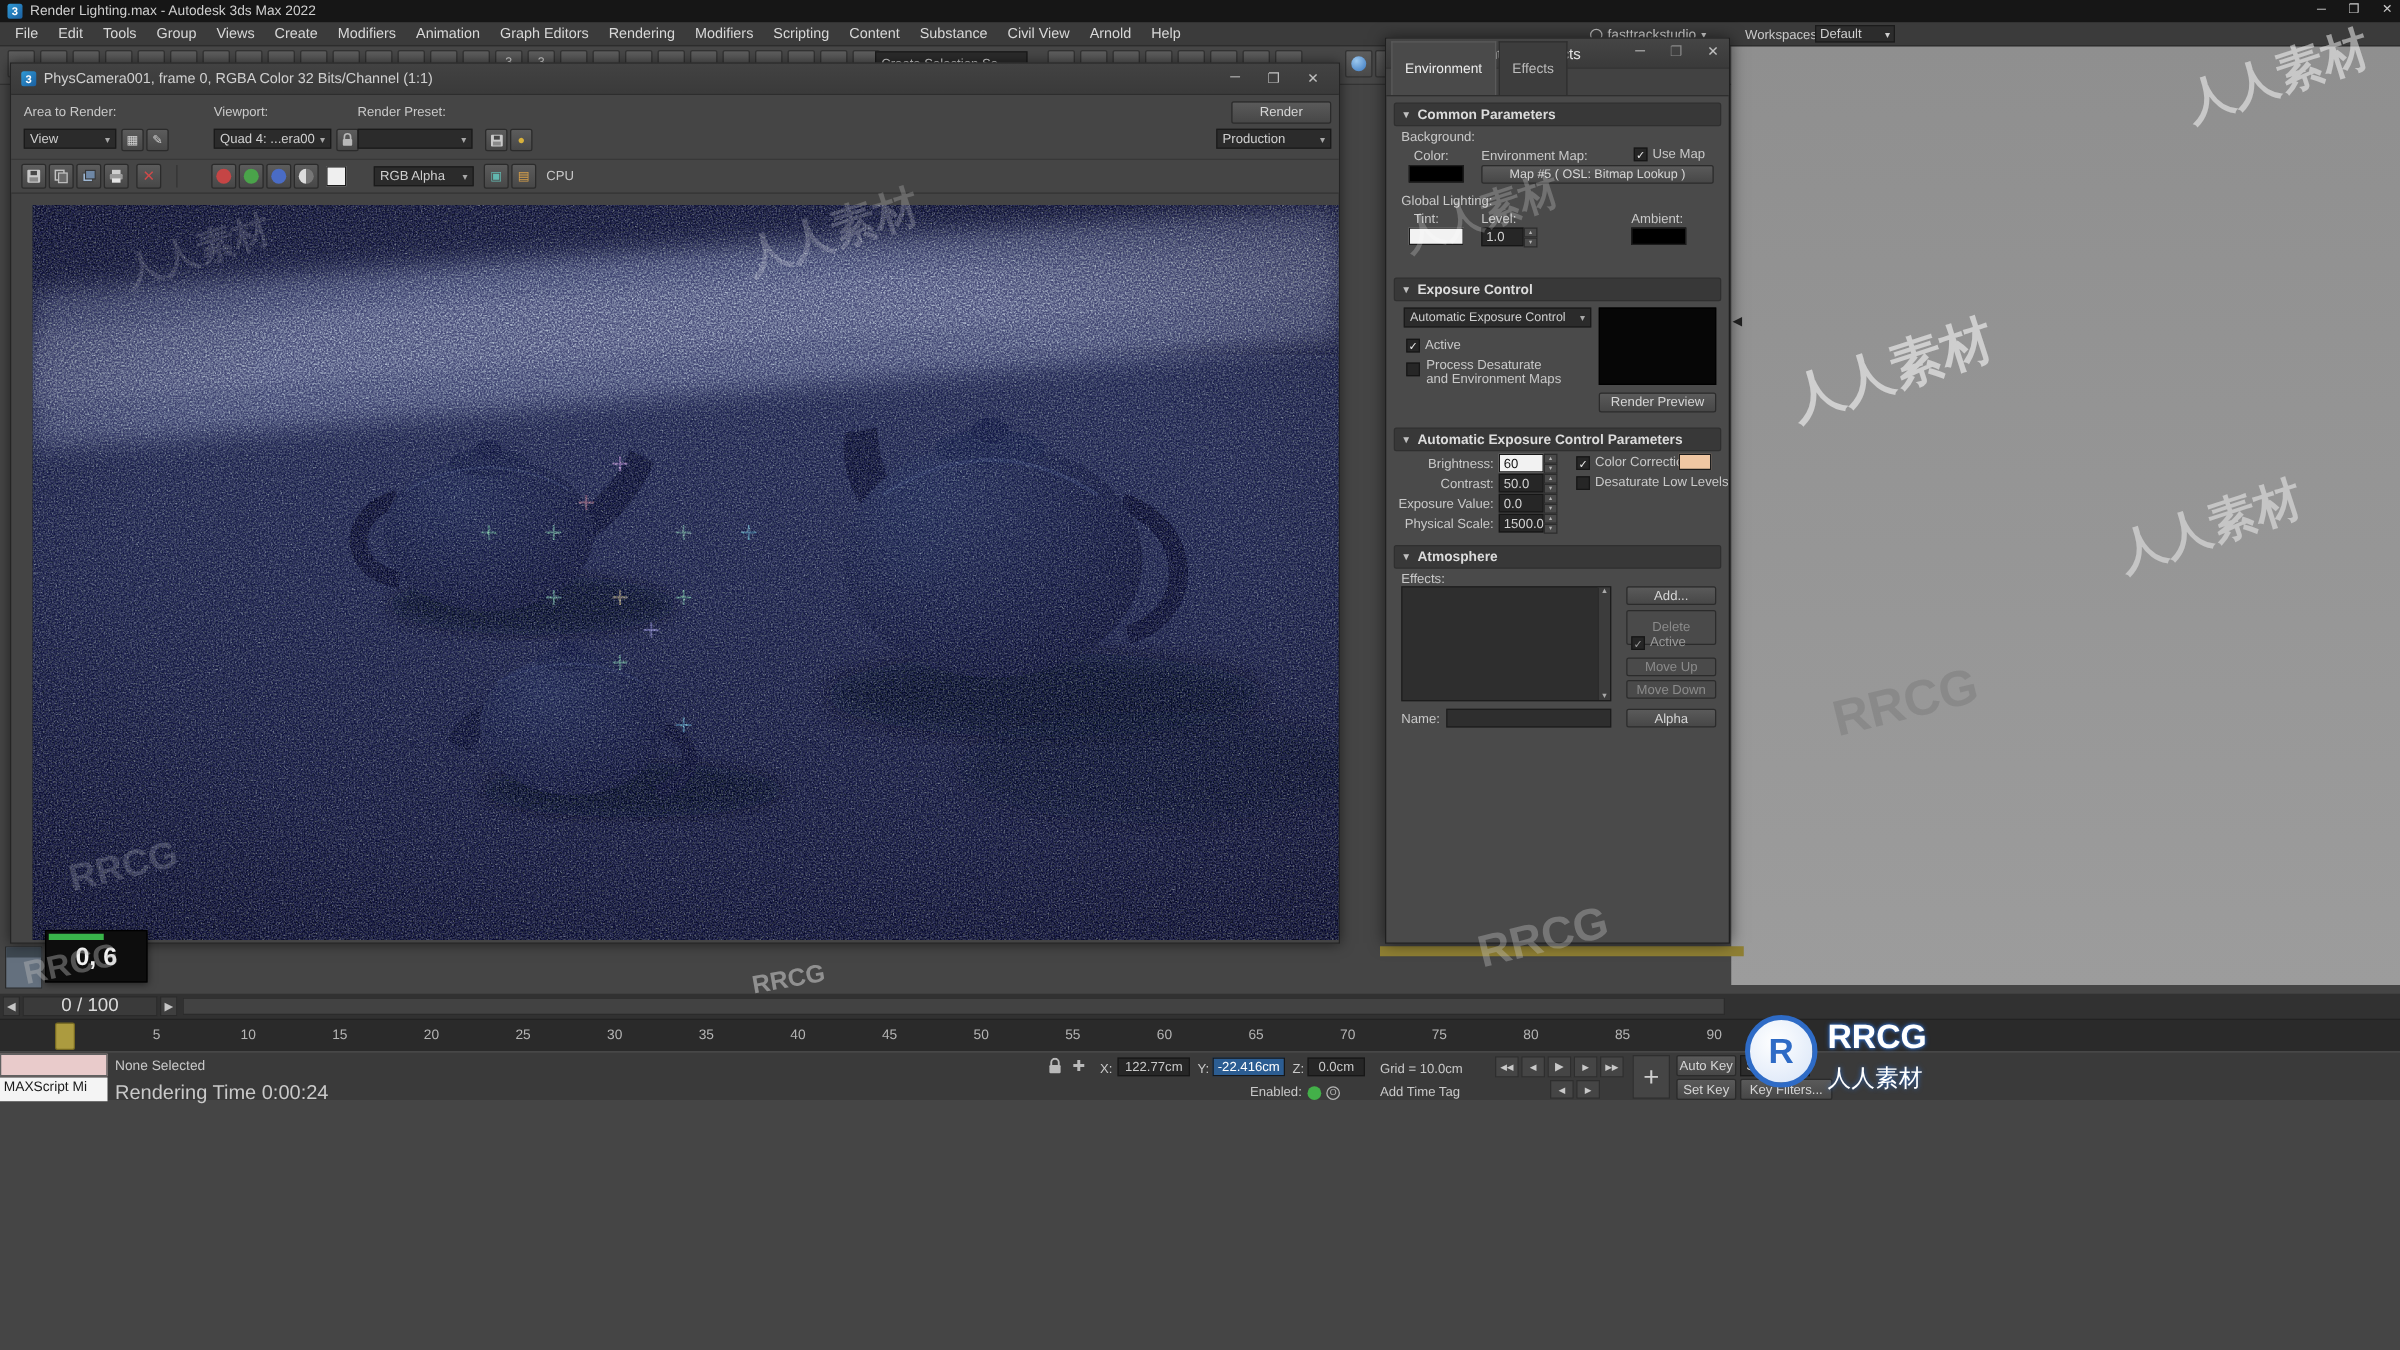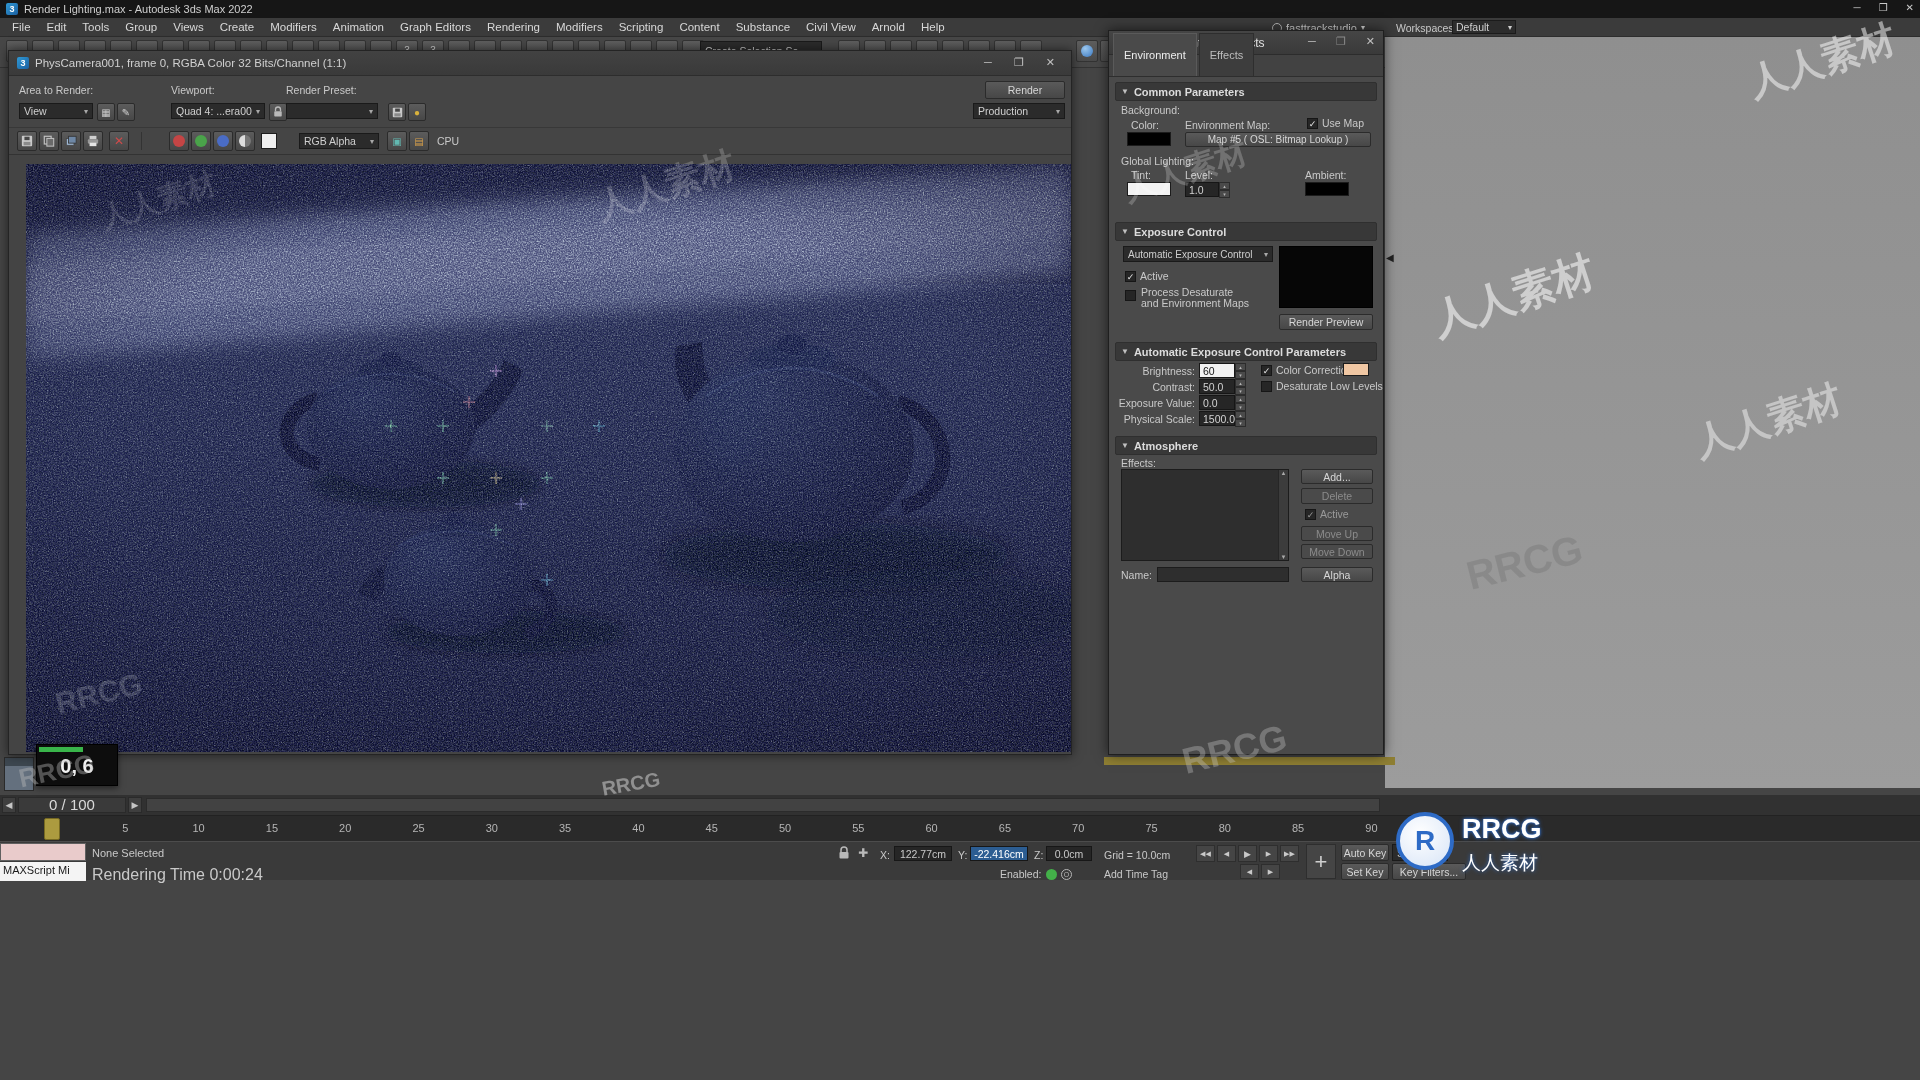--- a/index.html
+++ b/index.html
@@ -539,21 +539,21 @@
         <span class="lbl" style="left:6px;top:2px">Effects:</span>
         <div class="listbox" style="left:6px;top:14px;width:168px;height:92px">
           <span class="sb">
               <span>▲</span>
               <span>▼</span>
             </span>
         </div>
         <div class="btn" style="left:186px;top:14px;width:72px;height:15px">
           <span>Add...</span>
           </div>
-        <div class="btn disabled" style="left:186px;top:33px;width:72px;height:16px">
+        <div class="btn disabled" style="left:186px;top:33px;width:72px;height:28px">
           <span>Delete</span>
           </div>
         <label class="chk dim" style="left:190px;top:53px">
           <span class="box">✓</span>
           <span>Active</span>
         </label>
         <div class="btn disabled" style="left:186px;top:71px;width:72px;height:15px">
           <span>Move Up</span>
           </div>
         <div class="btn disabled" style="left:186px;top:89px;width:72px;height:15px">

